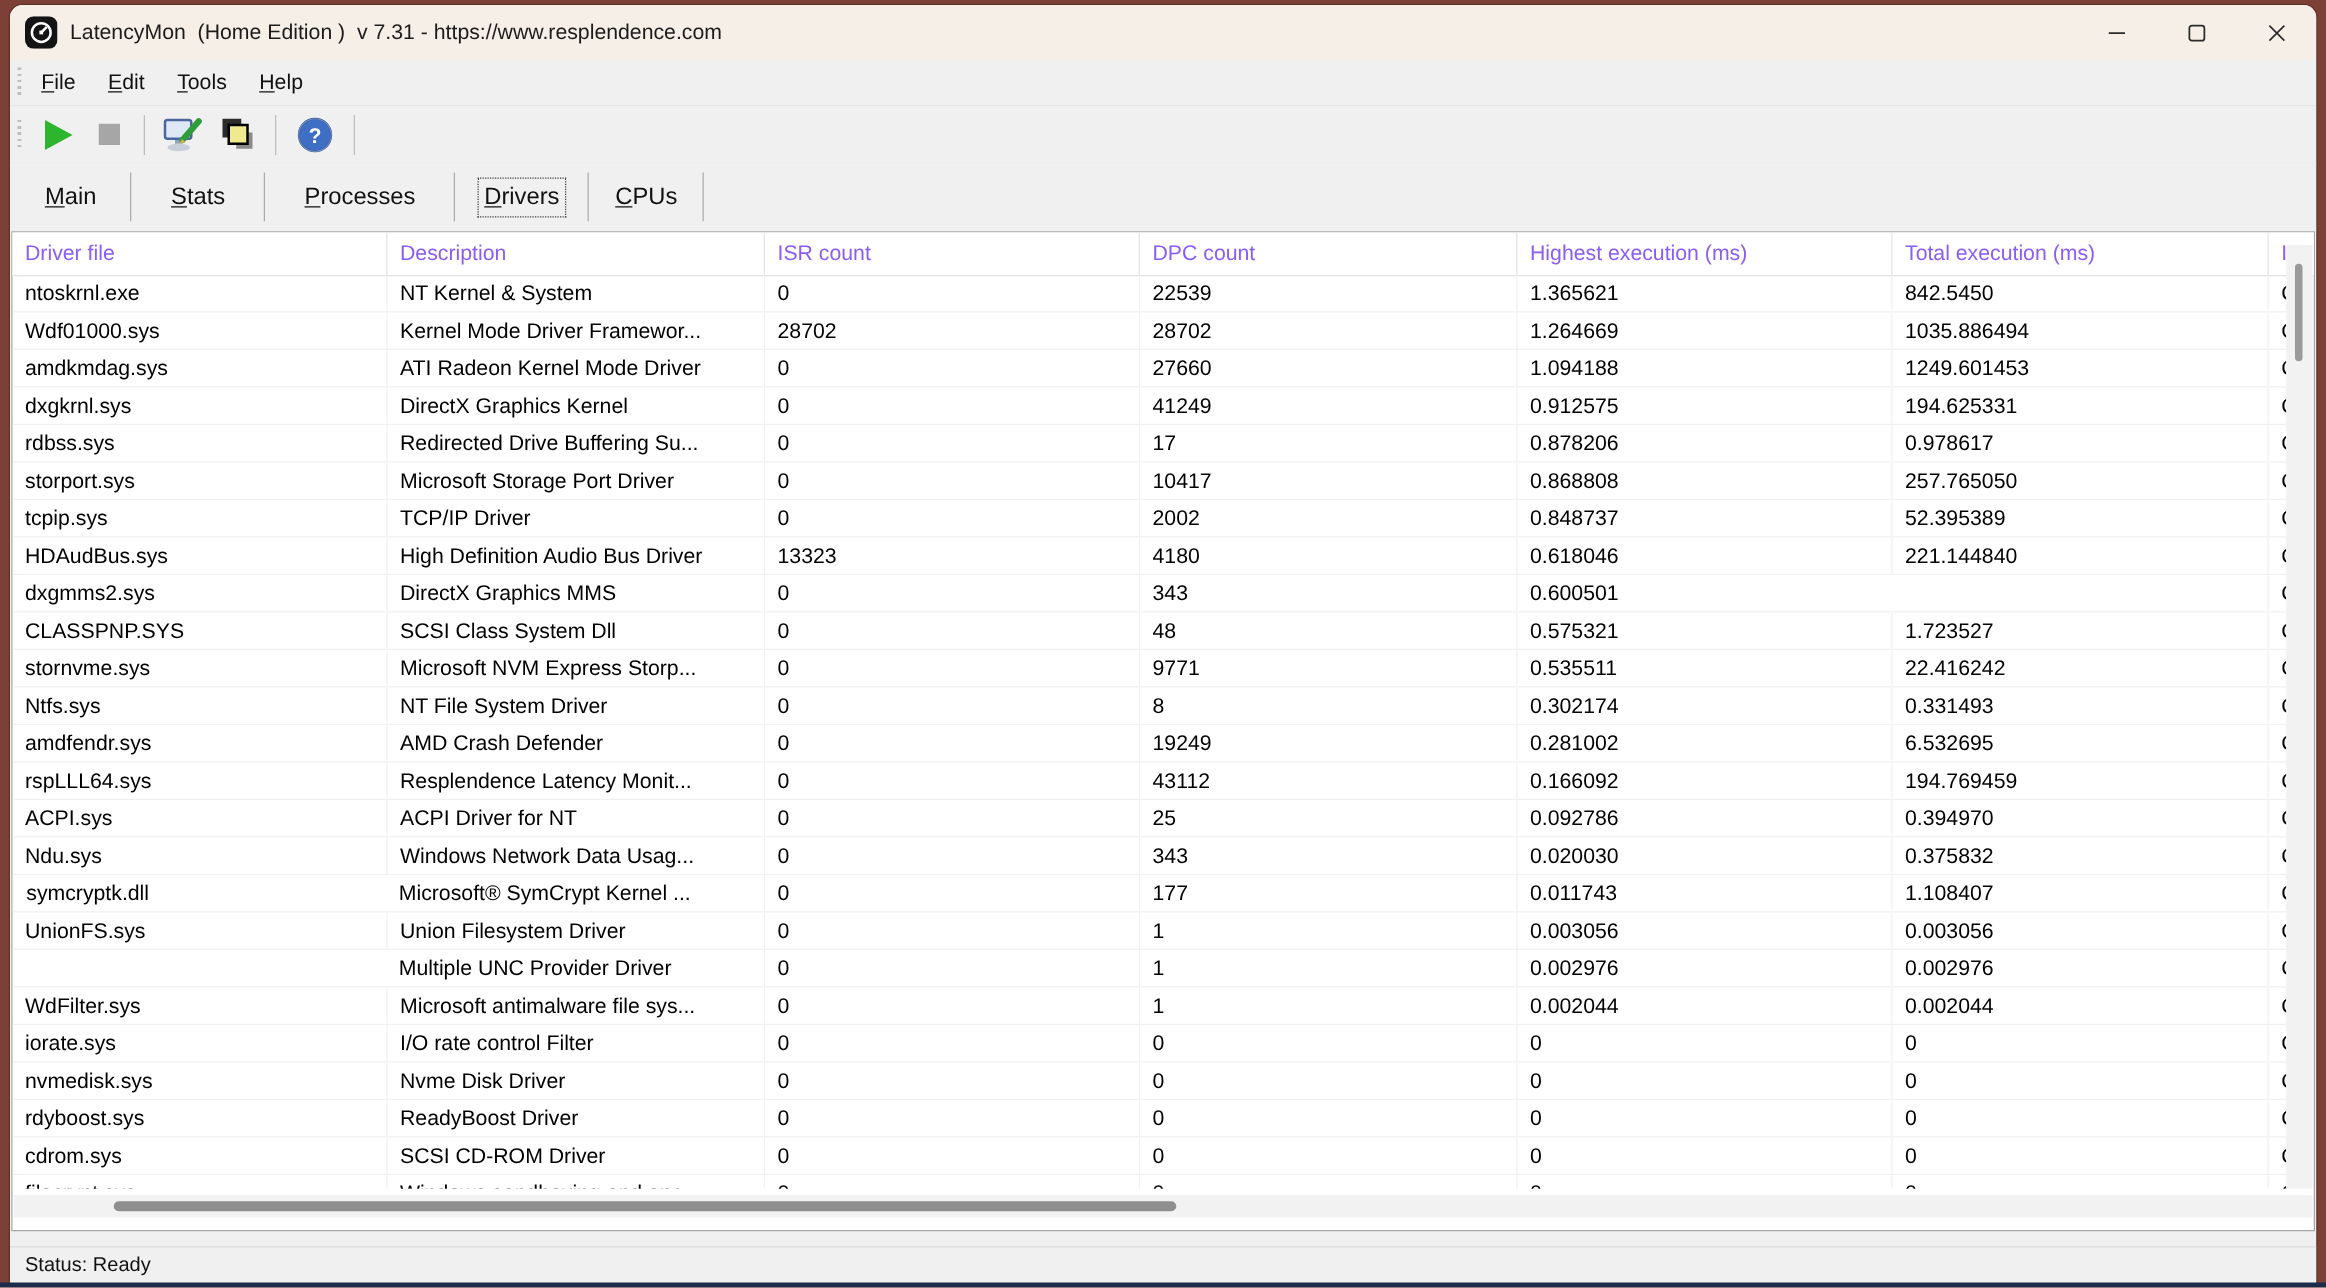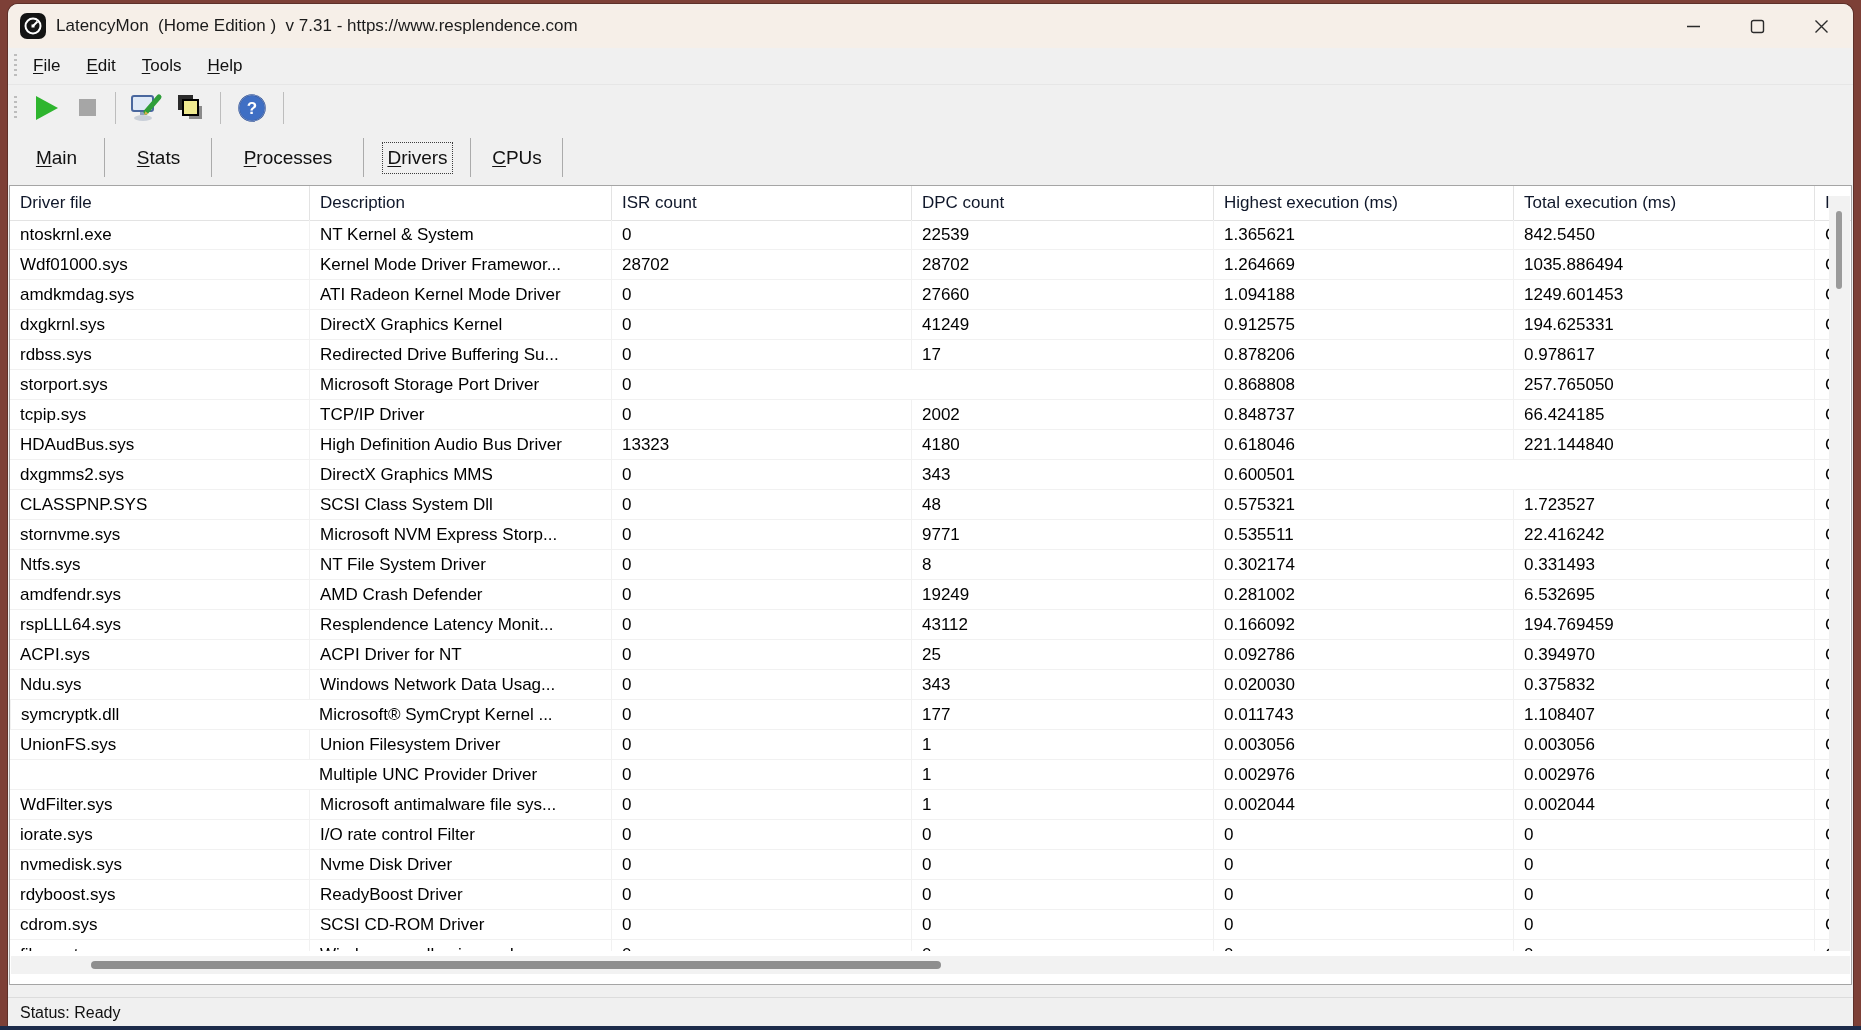--- a/index.html
+++ b/index.html
@@ -34,21 +34,21 @@
   .stop-shape{width:17px;height:17px;background:#a6a6a6;}
   
   .tabbar{position:absolute;left:0;top:126px;right:0;height:55px;background:#f0f0f0;display:flex;align-items:stretch;}
   .tab{position:relative;display:flex;align-items:center;justify-content:center;font-size:19px;color:#111;}
   .tab::after{content:"";position:absolute;right:0;top:8px;height:39px;width:1px;background:#ababab;}
   .tab-label u{text-decoration:underline;text-underline-offset:2px;}
   .tab.active .tab-label{outline:1px dotted #3c3c3c;outline-offset:4px;}
   
   .table{position:absolute;left:1px;top:181px;width:1843px;height:800px;background:#fff;border:1px solid #a5a5a5;box-sizing:border-box;}
   .thead{position:absolute;left:0;top:0;right:0;height:34px;border-bottom:1px solid #e3e3e3;background:#fff;overflow:hidden;}
-  .hcell{position:absolute;top:0;height:34px;line-height:34px;font-size:17px;color:#0f172a;padding-left:10px;box-sizing:border-box;overflow:hidden;white-space:nowrap;}
+  .hcell{position:absolute;top:0;height:34px;line-height:34px;font-size:17px;color:#8b5cf6;padding-left:10px;box-sizing:border-box;overflow:hidden;white-space:nowrap;}
   .hcell + .hcell{border-left:1px solid #e3e3e3;}
   .tbody{position:absolute;left:0;top:34px;right:22px;bottom:33px;overflow:hidden;}
   .trow{position:relative;height:30px;border-bottom:1px solid #f1f1f1;box-sizing:border-box;}
   .tcell{position:absolute;top:0;height:29px;line-height:29px;font-size:17px;color:#000;padding-left:10px;box-sizing:border-box;overflow:hidden;white-space:nowrap;}
   .tcell + .tcell{border-left:1px solid #f1f1f1;}
   
   .vscroll{position:absolute;top:10px;right:1px;width:21px;bottom:33px;background:#f2f2f2;}
   .vthumb{position:absolute;left:7px;top:15px;width:6px;height:78px;background:#9a9a9a;border-radius:3px;}
   .hscroll{position:absolute;left:1px;right:1px;bottom:10px;height:18px;background:#f2f2f2;}
   .hthumb{position:absolute;left:80px;top:5px;width:850px;height:8px;background:#8f8f8f;border-radius:4px;}
@@ -206,31 +206,32 @@
           <span class="tcell" style="left: 601px; width: 300px;">0</span>
           <span class="tcell" style="left: 901px; width: 302px;">17</span>
           <span class="tcell" style="left: 1203px; width: 300px;">0.878206</span>
           <span class="tcell" style="left: 1503px; width: 301px;">0.978617</span>
           <span class="tcell" style="left: 1804px; width: 56px;">C</span>
         </div>
         <div class="trow">
           <span class="tcell" style="left: 0px; width: 299px;">storport.sys</span>
           <span class="tcell" style="left: 299px; width: 302px;">Microsoft Storage Port Driver</span>
           <span class="tcell" style="left: 601px; width: 300px;">0</span>
+          <span class="tcell" style="left: 901px; width: 302px;">10417</span>
           <span class="tcell" style="left: 1203px; width: 300px;">0.868808</span>
           <span class="tcell" style="left: 1503px; width: 301px;">257.765050</span>
           <span class="tcell" style="left: 1804px; width: 56px;">C</span>
         </div>
         <div class="trow">
           <span class="tcell" style="left: 0px; width: 299px;">tcpip.sys</span>
           <span class="tcell" style="left: 299px; width: 302px;">TCP/IP Driver</span>
           <span class="tcell" style="left: 601px; width: 300px;">0</span>
           <span class="tcell" style="left: 901px; width: 302px;">2002</span>
           <span class="tcell" style="left: 1203px; width: 300px;">0.848737</span>
-          <span class="tcell" style="left: 1503px; width: 301px;">66.424185</span>
+          <span class="tcell" style="left: 1503px; width: 301px;">52.395389</span>
           <span class="tcell" style="left: 1804px; width: 56px;">C</span>
         </div>
         <div class="trow">
           <span class="tcell" style="left: 0px; width: 299px;">HDAudBus.sys</span>
           <span class="tcell" style="left: 299px; width: 302px;">High Definition Audio Bus Driver</span>
           <span class="tcell" style="left: 601px; width: 300px;">13323</span>
           <span class="tcell" style="left: 901px; width: 302px;">4180</span>
           <span class="tcell" style="left: 1203px; width: 300px;">0.618046</span>
           <span class="tcell" style="left: 1503px; width: 301px;">221.144840</span>
           <span class="tcell" style="left: 1804px; width: 56px;">C</span>

